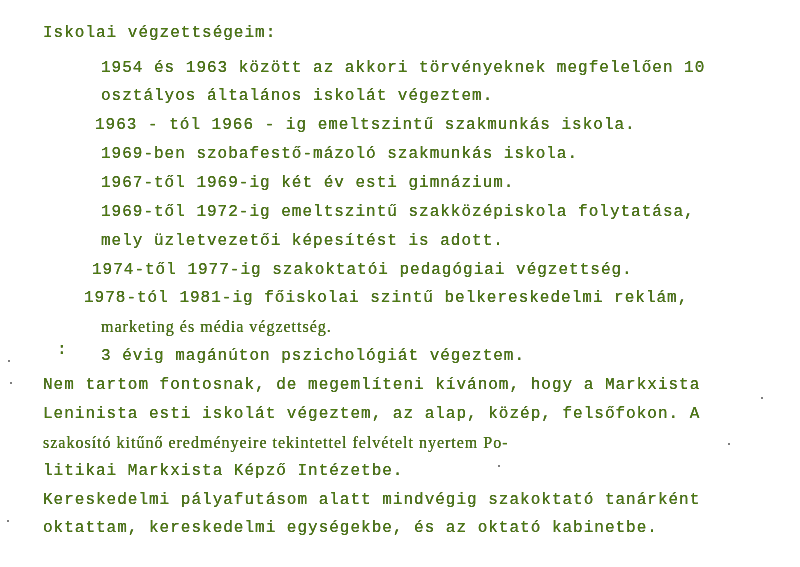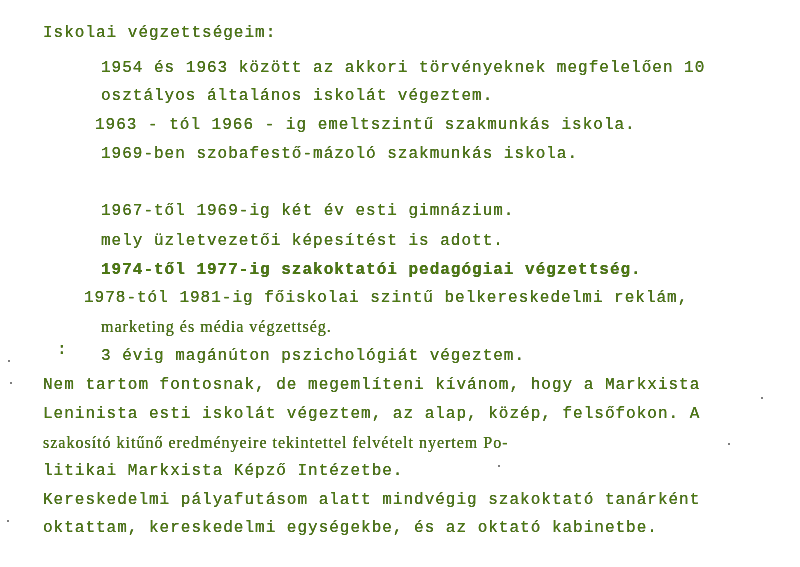--- a/index.html
+++ b/index.html
@@ -29,23 +29,24 @@
 <body>
 
 <div class="page">
 
   <div class="line" style="left:43px; top:23px;">Iskolai végzettségeim:</div>
 
   <div class="line" style="left:101px; top:58px;">1954 és 1963 között az akkori törvényeknek megfelelően 10</div>
   <div class="line" style="left:101px; top:86px;">osztályos általános iskolát végeztem.</div>
   <div class="line" style="left:95px; top:115px;">1963 - tól 1966 - ig emeltszintű szakmunkás iskola.</div>
   <div class="line" style="left:101px; top:144px;">1969-ben szobafestő-mázoló szakmunkás iskola.</div>
-  <div class="line" style="left:101px; top:173px;margin-top:28px;">1967-től 1969-ig két év esti gimnázium.</div>
+  <div class="line" style="left:101px; top:173px;">1967-től 1969-ig két év esti gimnázium.</div>
+  <div class="line" style="left:101px; top:202px;">1969-től 1972-ig emeltszintű szakközépiskola folytatása,</div>
   <div class="line" style="left:101px; top:231px;">mely üzletvezetői képesítést is adott.</div>
-  <div class="line" style="left:101px; top:260px;font-weight:bold;">1974-től 1977-ig szakoktatói pedagógiai végzettség.</div>
+  <div class="line" style="left:92px; top:260px;">1974-től 1977-ig szakoktatói pedagógiai végzettség.</div>
   <div class="line" style="left:84px; top:288px;">1978-tól 1981-ig főiskolai szintű belkereskedelmi reklám,</div>
   <div class="line" style="left:101px; top:317px;font-family:Liberation Serif, serif;">marketing és média végzettség.</div>
 
   <div class="line" style="left:57px; top:340px;">:</div>
   <div class="line" style="left:101px; top:346px;">3 évig magánúton pszichológiát végeztem.</div>
 
   <div class="line" style="left:43px; top:375px;">Nem tartom fontosnak, de megemlíteni kívánom, hogy a Markxista</div>
   <div class="line" style="left:43px; top:404px;">Leninista esti iskolát végeztem, az alap, közép, felsőfokon. A</div>
   <div class="line" style="left:43px; top:433px;font-family:Liberation Serif, serif;">szakosító kitűnő eredményeire tekintettel felvételt nyertem Po-</div>
   <div class="line" style="left:43px; top:461px;">litikai Markxista Képző Intézetbe.</div>

